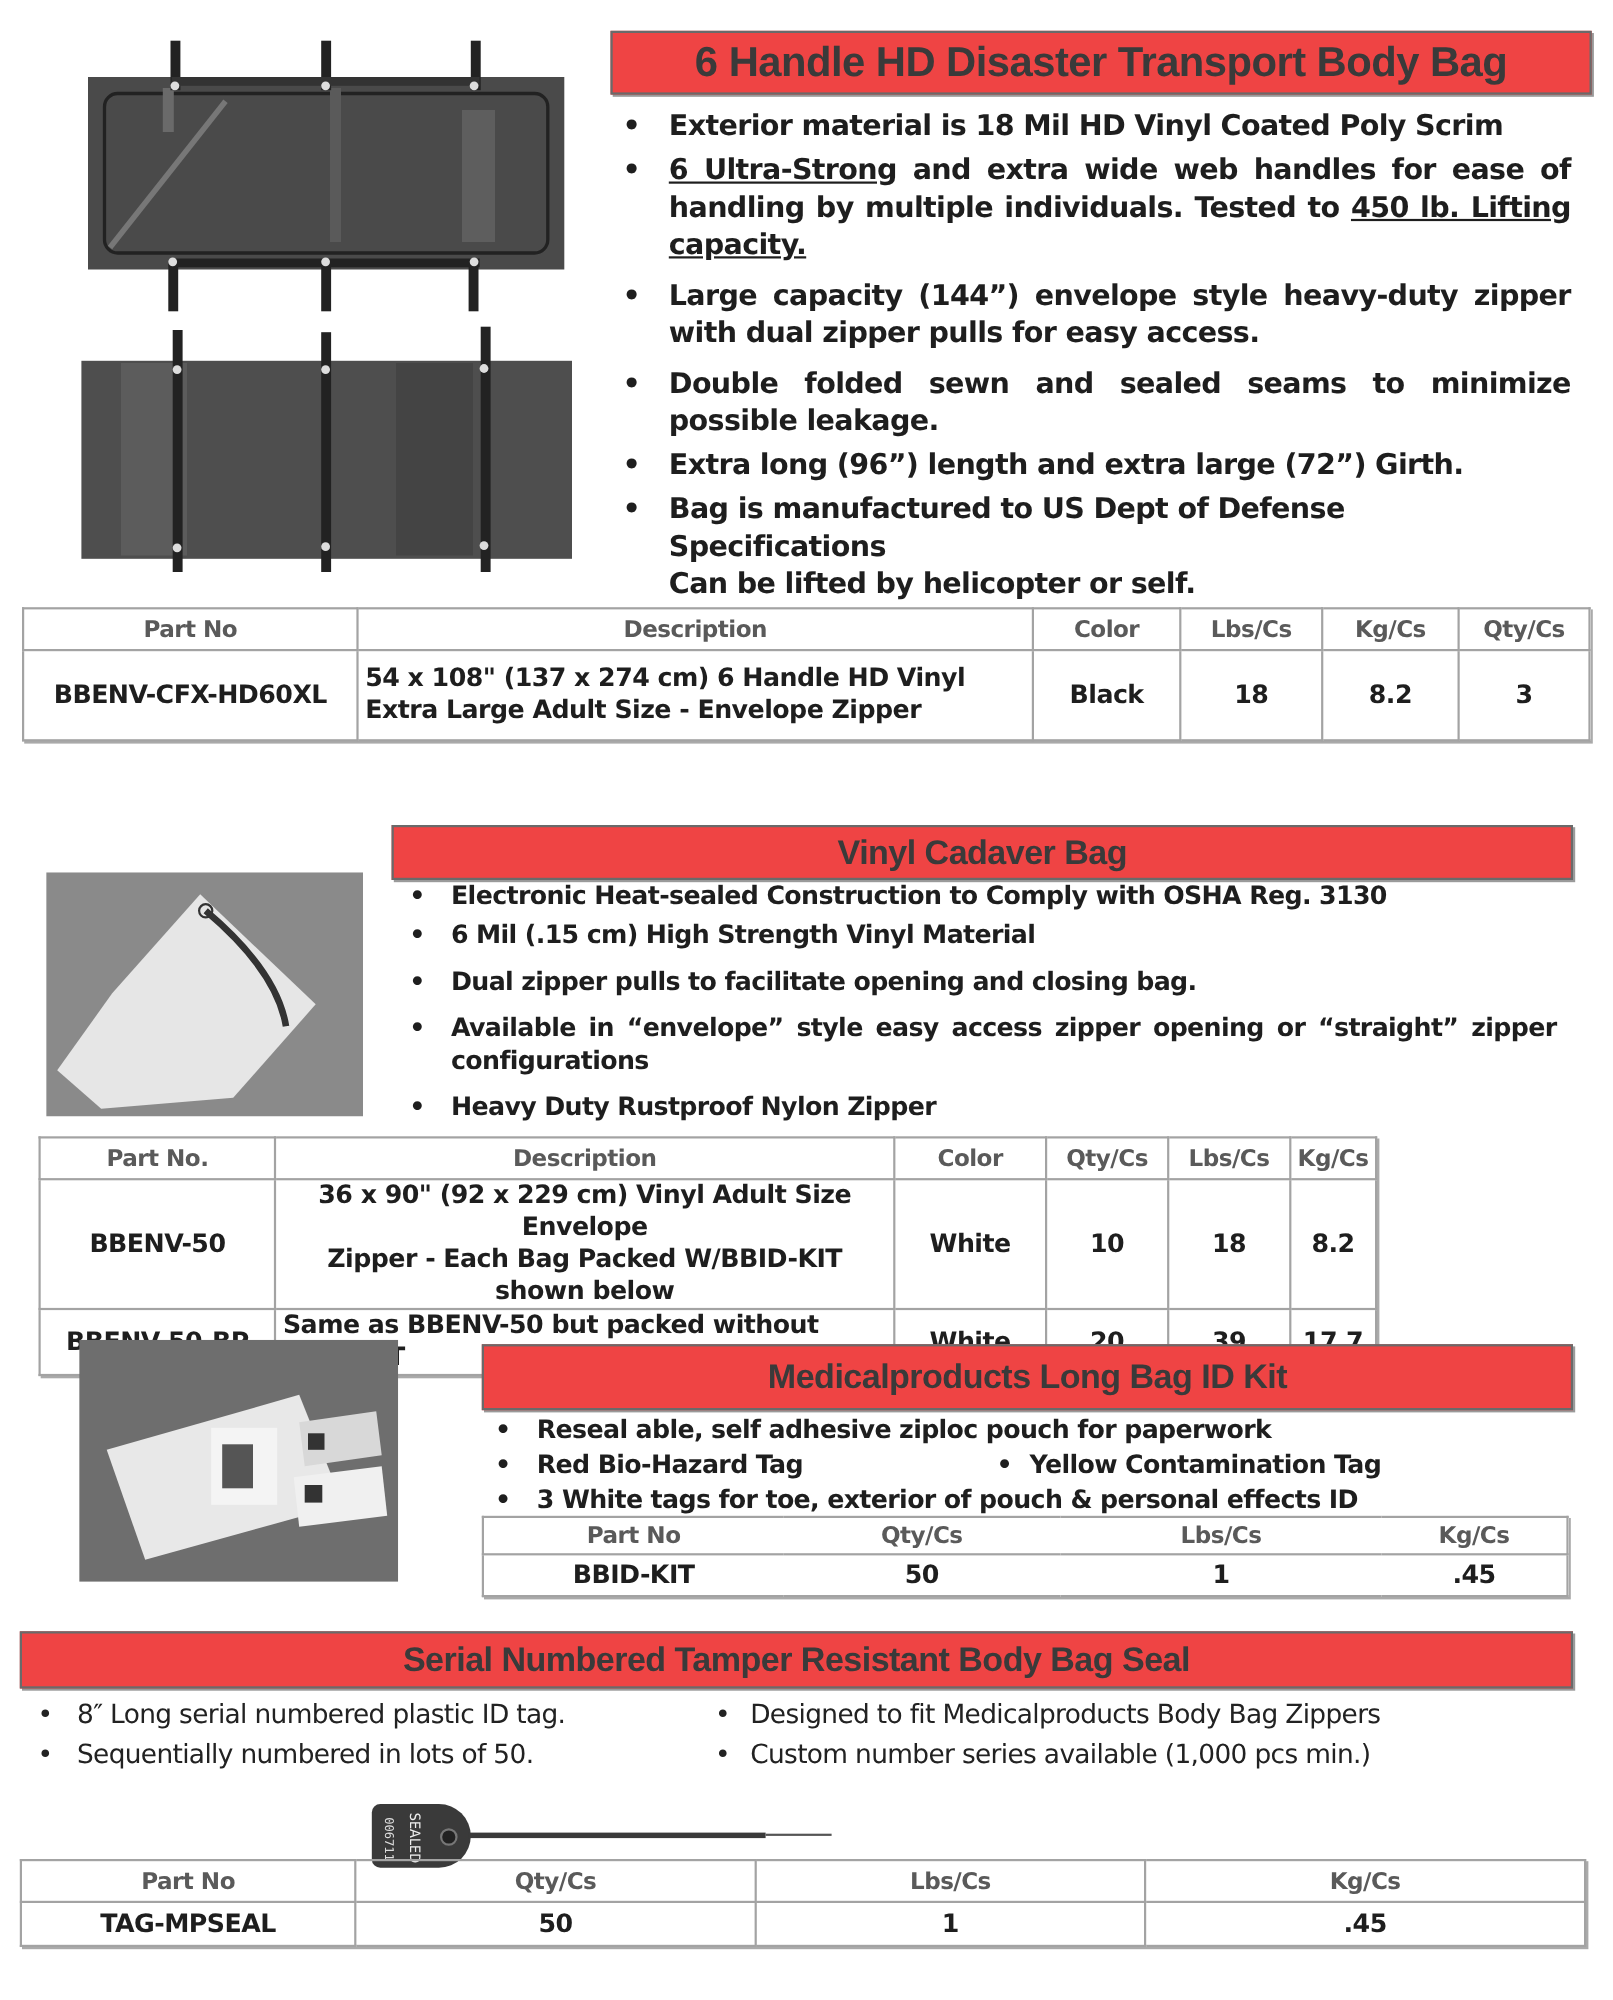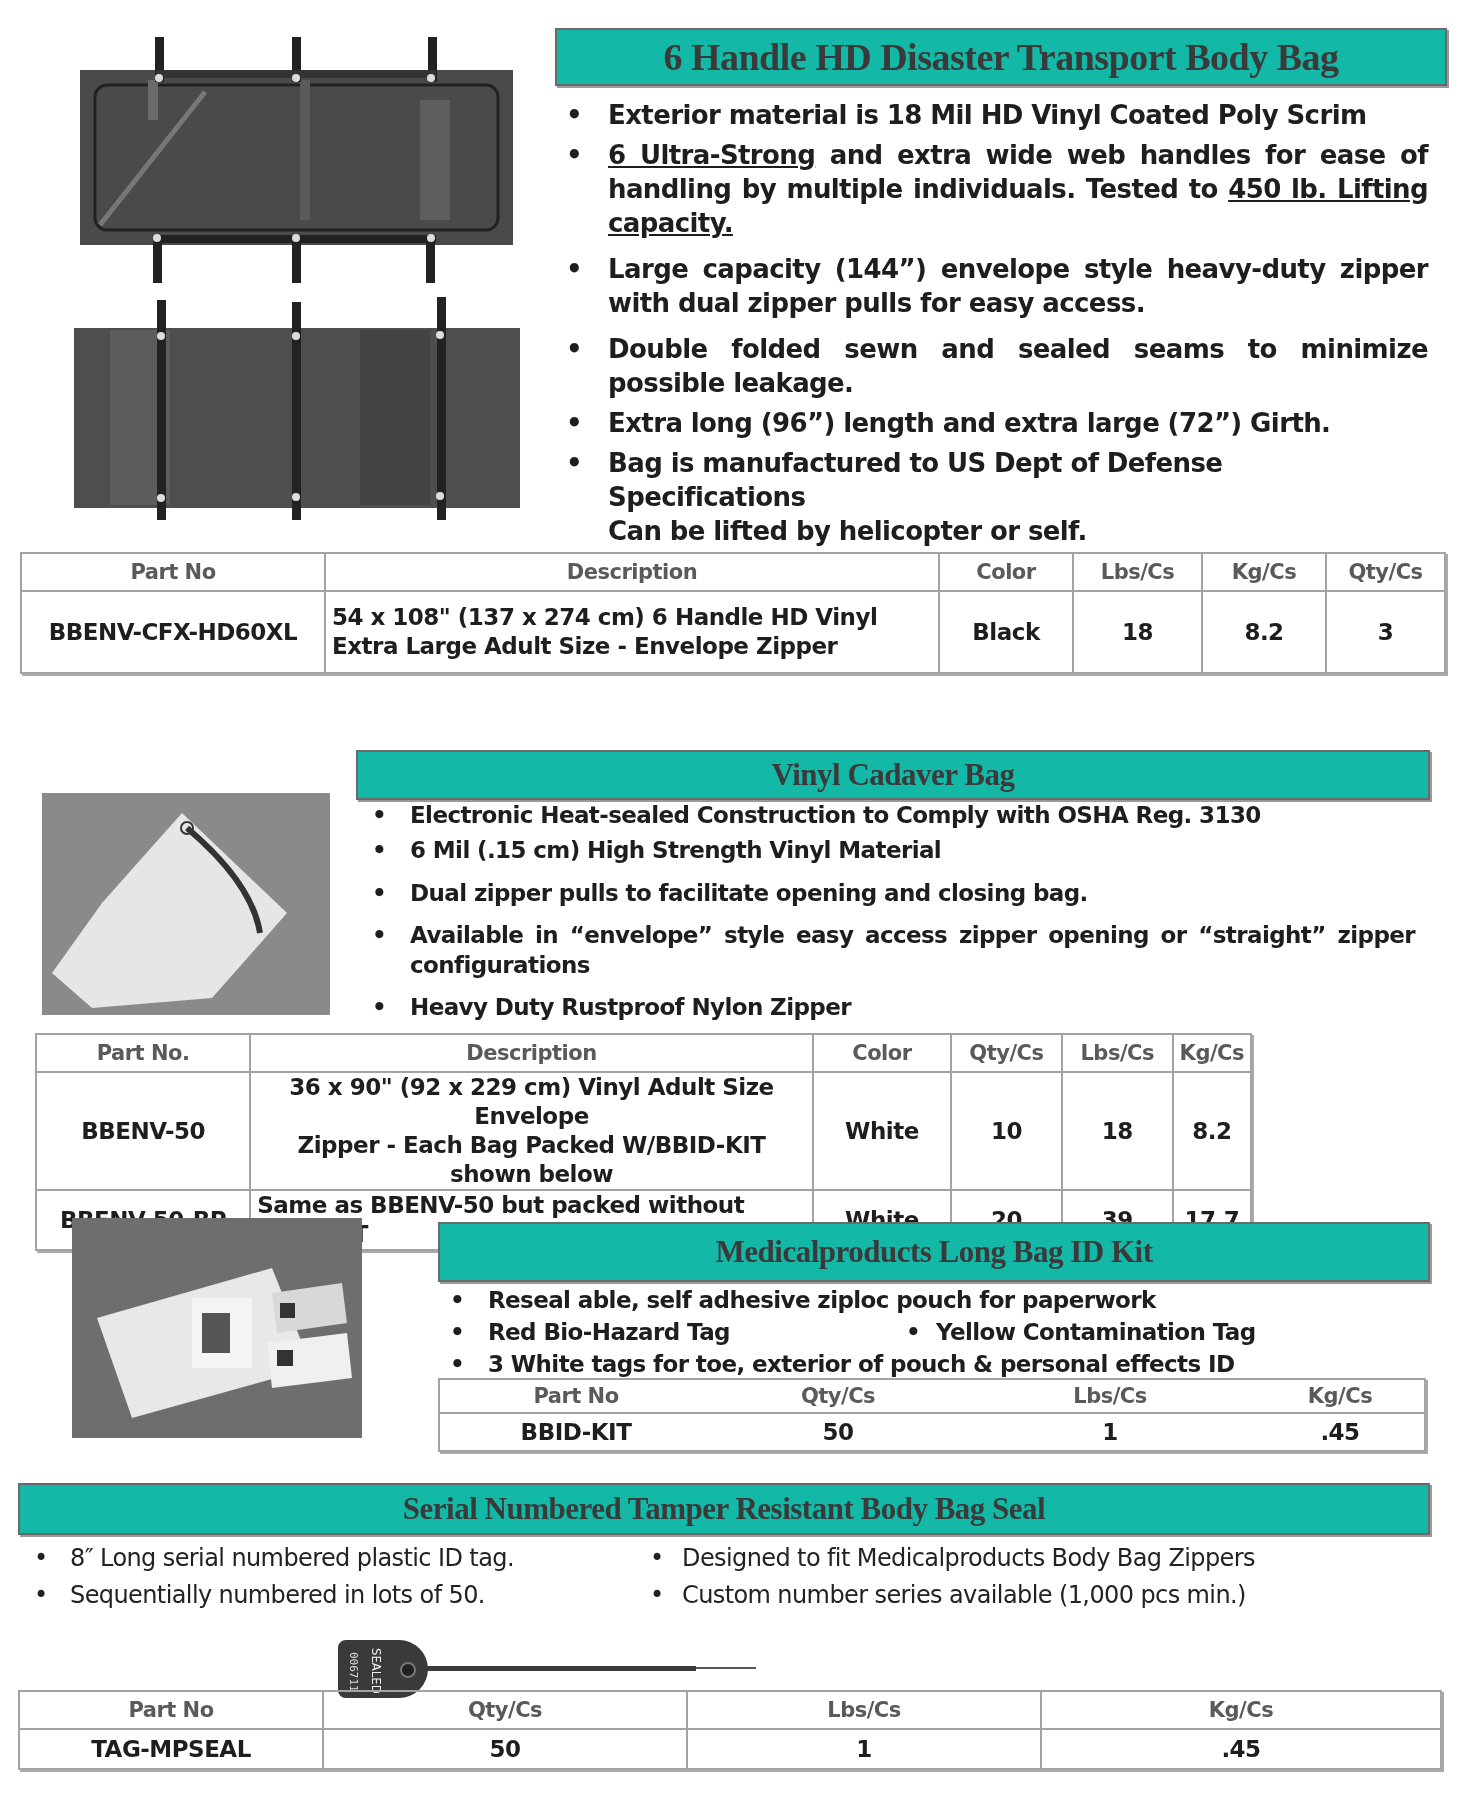--- a/index.html
+++ b/index.html
@@ -1,21 +1,21 @@
 <!DOCTYPE html>
 <html><head>
 <meta charset="utf-8">
 <style>
   html, body { margin:0; padding:0; background:#ffffff; }
   body { width:1466px; height:1818px; position:relative; overflow:hidden;
          font-family:"DejaVu Sans Condensed","DejaVu Sans","Liberation Sans",sans-serif; color:#1e1e1e; }
   .abs { position:absolute; }
-  .titlebox { position:absolute; border:2px solid #6a6a6a; box-shadow:2px 2px 0 #9a9a9a; background:#14b8a6;
+  .titlebox { position:absolute; border:2px solid #6a6a6a; box-shadow:2px 2px 0 #9a9a9a; background:#ef4444;
               display:flex; align-items:center; justify-content:center; font-weight:bold; color:#3a3a3a;
-              font-family:Liberation Serif, serif; letter-spacing:-0.5px; }
+              font-family:Liberation Sans, sans-serif; letter-spacing:-0.5px; }
   .bullets { position:absolute; margin:0; padding:0; list-style:none; font-weight:bold;
              font-family:"DejaVu Sans","Liberation Sans",sans-serif; letter-spacing:-0.6px; }
   .bullets li { position:relative; padding-left:0; }
   .bullets li .dot { position:absolute; left:-42px; top:0; }
   .just { text-align:justify; text-align-last:left; }
   .u { text-decoration:underline; }
   table.spec { position:absolute; border-collapse:collapse; font-family:"DejaVu Sans","Liberation Sans",sans-serif;
                letter-spacing:-0.5px; }
   table.spec th, table.spec td { border:2px solid #a3a3a3; text-align:center; vertical-align:middle; padding:0 6px; }
   table.spec th { font-weight:bold; color:#5a5a5a; font-size:21px; }

